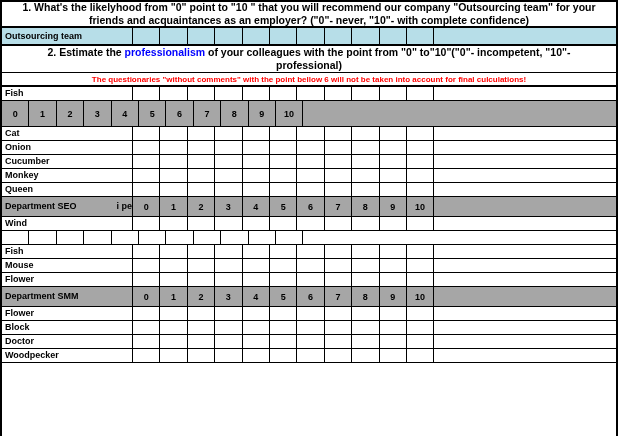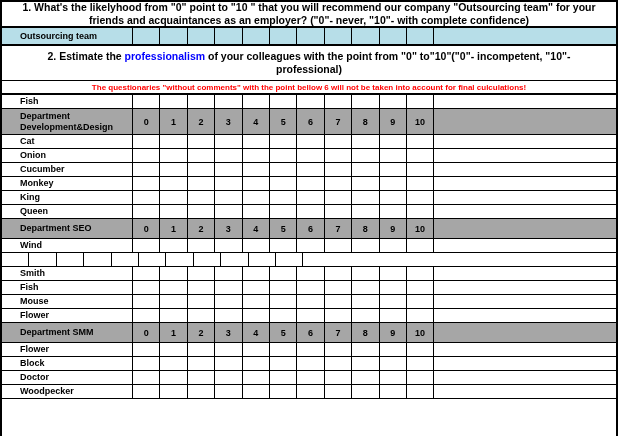--- a/index.html
+++ b/index.html
@@ -24,40 +24,40 @@
     justify-content: center;
     text-align: center;
     font-weight: 700;
     font-size: 10.5px;
     line-height: 13px;
     color: #000;
     padding: 0 20px;
     background: #fff;
   }
   .q1 { height: 26px; border-bottom: 2px solid #000; }
-  .q2 { height: 35px; border-bottom: 1px solid #000; }
+  .q2 { height: 27px; border-bottom: 1px solid #000; }
   .q2 .hl { color: #0000ff; }
   .warning {
     height: 14px;
     border-bottom: 2px solid #000;
     display: flex;
     align-items: center;
     justify-content: center;
     font-weight: 700;
     font-size: 8px;
     color: #ff0000;
     background: #fff;
   }
   
   .row { display: flex; border-bottom: 1px solid #000; background: #fff; }
   .cell { border-right: 1px solid #000; height: 100%; }
   .name-cell {
     width: 131px;
     flex: 0 0 131px;
-    padding-left: 18px;
+    padding-left: 3px;
     font-weight: 700;
     font-size: 9px;
     line-height: 11px;
     display: flex;
     flex-direction: column;
     justify-content: center;
     overflow: hidden;
     white-space: nowrap;
   }
   .score-cell {
@@ -126,24 +126,20 @@
         <div class="cell score-cell"></div>
         <div class="cell score-cell"></div>
         <div class="cell score-cell"></div>
         <div class="cell score-cell"></div>
         <div class="cell score-cell"></div>
         <div class="cell score-cell"></div>
         <div class="cell score-cell"></div>
         <div class="cell comment-cell"></div>
       </div>
       <div class="row section-row two-line">
-        <div class="cell name-cell">
-          <span>Department</span>
-          <span>Development&amp;Design</span>
-        </div>
         <div class="cell score-cell">0</div>
         <div class="cell score-cell">1</div>
         <div class="cell score-cell">2</div>
         <div class="cell score-cell">3</div>
         <div class="cell score-cell">4</div>
         <div class="cell score-cell">5</div>
         <div class="cell score-cell">6</div>
         <div class="cell score-cell">7</div>
         <div class="cell score-cell">8</div>
         <div class="cell score-cell">9</div>
@@ -213,37 +209,20 @@
         <div class="cell score-cell"></div>
         <div class="cell score-cell"></div>
         <div class="cell score-cell"></div>
         <div class="cell score-cell"></div>
         <div class="cell score-cell"></div>
         <div class="cell score-cell"></div>
         <div class="cell comment-cell"></div>
       </div>
       <div class="row person-row">
         <div class="cell name-cell">
-          <span>King</span>
-        </div>
-        <div class="cell score-cell"></div>
-        <div class="cell score-cell"></div>
-        <div class="cell score-cell"></div>
-        <div class="cell score-cell"></div>
-        <div class="cell score-cell"></div>
-        <div class="cell score-cell"></div>
-        <div class="cell score-cell"></div>
-        <div class="cell score-cell"></div>
-        <div class="cell score-cell"></div>
-        <div class="cell score-cell"></div>
-        <div class="cell score-cell"></div>
-        <div class="cell comment-cell"></div>
-      </div>
-      <div class="row person-row">
-        <div class="cell name-cell">
           <span>Queen</span>
         </div>
         <div class="cell score-cell"></div>
         <div class="cell score-cell"></div>
         <div class="cell score-cell"></div>
         <div class="cell score-cell"></div>
         <div class="cell score-cell"></div>
         <div class="cell score-cell"></div>
         <div class="cell score-cell"></div>
         <div class="cell score-cell"></div>
@@ -298,37 +277,20 @@
         <div class="cell score-cell"></div>
         <div class="cell score-cell"></div>
         <div class="cell score-cell"></div>
         <div class="cell score-cell"></div>
         <div class="cell score-cell"></div>
         <div class="cell score-cell"></div>
         <div class="cell comment-cell"></div>
       </div>
       <div class="row person-row">
         <div class="cell name-cell">
-          <span>Smith</span>
-        </div>
-        <div class="cell score-cell"></div>
-        <div class="cell score-cell"></div>
-        <div class="cell score-cell"></div>
-        <div class="cell score-cell"></div>
-        <div class="cell score-cell"></div>
-        <div class="cell score-cell"></div>
-        <div class="cell score-cell"></div>
-        <div class="cell score-cell"></div>
-        <div class="cell score-cell"></div>
-        <div class="cell score-cell"></div>
-        <div class="cell score-cell"></div>
-        <div class="cell comment-cell"></div>
-      </div>
-      <div class="row person-row">
-        <div class="cell name-cell">
           <span>Fish</span>
         </div>
         <div class="cell score-cell"></div>
         <div class="cell score-cell"></div>
         <div class="cell score-cell"></div>
         <div class="cell score-cell"></div>
         <div class="cell score-cell"></div>
         <div class="cell score-cell"></div>
         <div class="cell score-cell"></div>
         <div class="cell score-cell"></div>

